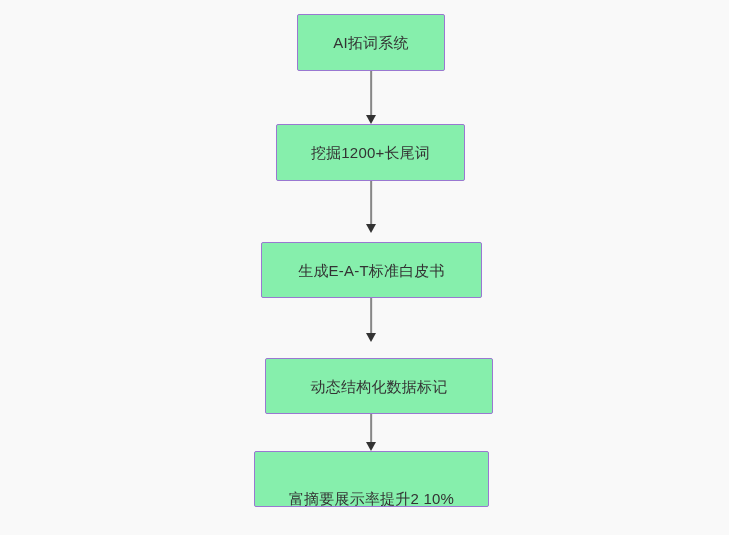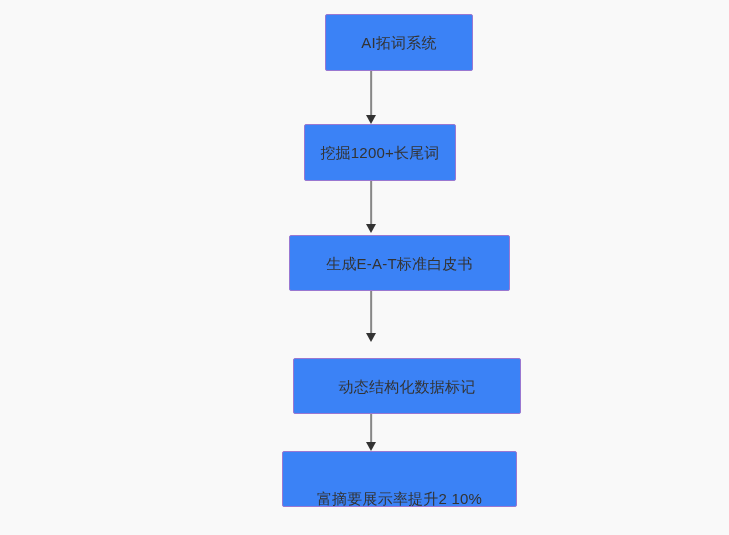--- a/index.html
+++ b/index.html
@@ -14,27 +14,26 @@
     overflow: hidden;
   }
   #flowchart-canvas {
     position: relative;
     width: 729px;
     height: 535px;
   }
   .node {
     position: absolute;
     box-sizing: border-box;
-    background: #3b82f6;
+    background: #86efac;
     border: 1.4px solid #9a78d1;
     border-radius: 2px;
     display: flex;
     align-items: center;
     justify-content: center;
-    margin-left: 28px;
   }
   .node-label {
     color: #333333;
     font-size: 15px;
     line-height: 1;
     letter-spacing: 0.2px;
     white-space: nowrap;
     text-align: center;
   }
   .connector {
@@ -83,25 +82,25 @@
 
   <div class="connector" style="left:361px; top:398px; width:20px; height:53px;">
     <div class="connector-line" style="height:45px;"></div>
     <div class="connector-head"></div>
   </div>
 
   <div class="node" style="left:297px; top:14px; width:148px; height:57px;">
     <span class="node-label">AI拓词系统</span>
   </div>
 
-  <div class="node" style="left:276px; top:124px; width:152px; height:57px;">
+  <div class="node" style="left:276px; top:124px; width:189px; height:57px;">
     <span class="node-label">挖掘1200+长尾词</span>
   </div>
 
-  <div class="node" style="left:261px; top:235px; width:221px; height:56px;">
+  <div class="node" style="left:261px; top:242px; width:221px; height:56px;">
     <span class="node-label">生成E-A-T标准白皮书</span>
   </div>
 
   <div class="node" style="left:265px; top:358px; width:228px; height:56px;">
     <span class="node-label">动态结构化数据标记</span>
   </div>
 
   <div class="node" style="left:254px; top:451px; width:235px; height:56px;align-items:flex-end;">
     <span class="node-label">富摘要展示率提升2 10%</span>
   </div>

